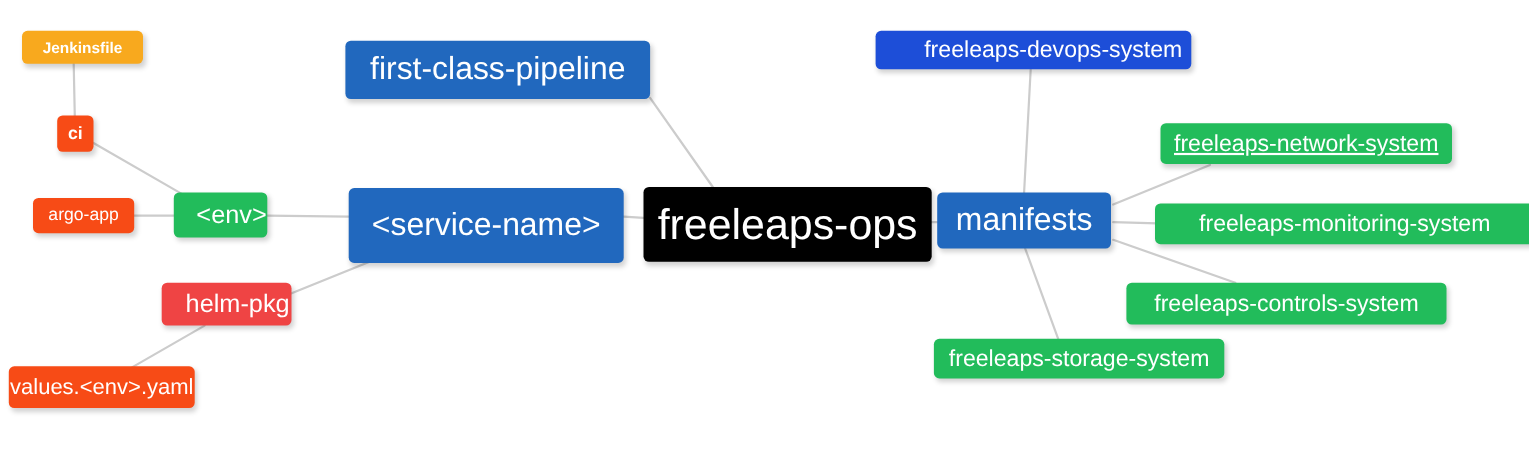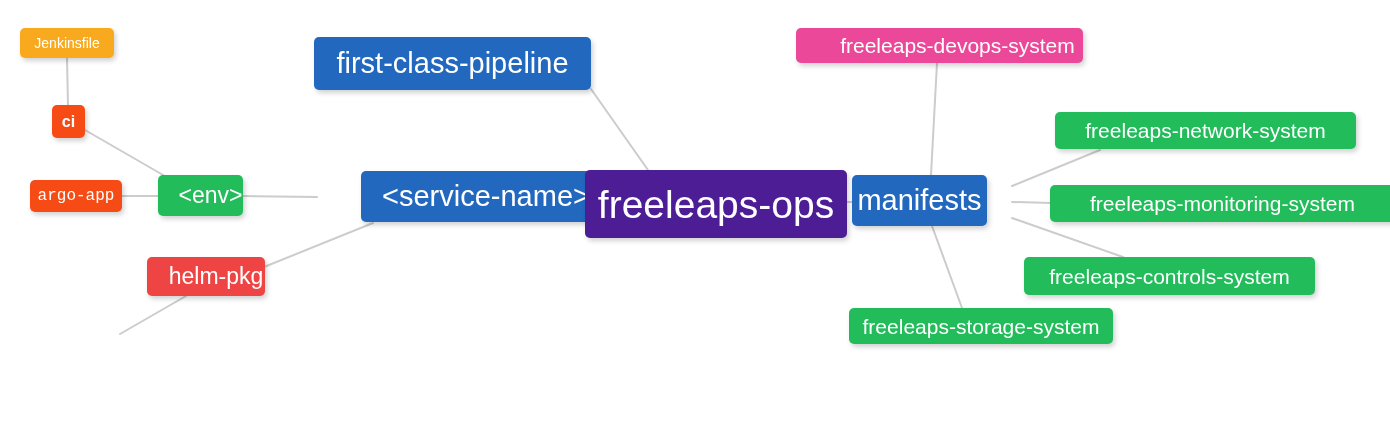--- a/index.html
+++ b/index.html
@@ -25,32 +25,32 @@
   }
   .fs-xs{font-size:14px;}
   .fs-s{font-size:16px;}
   .fs-m{font-size:20px;}
   .fs-ml{font-size:23px;padding-left:20px;}
   .fs-g{font-size:21px;}
   .fs-l{font-size:29px;}
   .fs-xl{font-size:39px;}
 
   
-  .n-jenkinsfile{left:20px;top:28px;width:94px;height:30px;}
+  .n-jenkinsfile{left:20px;top:28px;width:110px;height:30px;font-weight:bold;}
   .n-ci{left:52px;top:105px;width:33px;height:33px;font-weight:bold;}
   .n-argo-app{left:30px;top:180px;width:92px;height:32px;}
   .n-env{left:158px;top:175px;width:85px;height:41px;}
   .n-helm-pkg{left:147px;top:257px;width:118px;height:39px;}
   .n-values{left:8px;top:333px;width:169px;height:38px;}
   .n-fcp{left:314px;top:37px;width:277px;height:53px;}
-  .n-service-name{left:317px;top:171px;width:250px;height:51px;margin-left:44px;}
+  .n-service-name{left:317px;top:171px;width:250px;height:68px;}
   .n-ops{left:585px;top:170px;width:262px;height:68px;}
-  .n-manifests{left:852px;top:175px;width:135px;height:51px;}
+  .n-manifests{left:852px;top:175px;width:158px;height:51px;}
   .n-devops{left:796px;top:28px;width:287px;height:35px;}
-  .n-network{left:1055px;top:112px;width:301px;height:37px;}
+  .n-network{left:1055px;top:112px;width:265px;height:37px;text-decoration:underline;}
   .n-monitoring{left:1050px;top:185px;width:345px;height:37px;}
   .n-controls{left:1024px;top:257px;width:291px;height:38px;}
   .n-storage{left:817px;top:308px;width:264px;height:36px;margin-left:32px;}
 </style>
 </head>
 <body>
 
 <div class="canvas">
 
   <svg class="edges" width="1390" height="421" viewBox="0 0 1390 421">
@@ -67,26 +67,27 @@
       <line x1="931" y1="175" x2="937" y2="63"></line>
       <line x1="1012" y1="186" x2="1100" y2="150"></line>
       <line x1="1012" y1="202" x2="1052" y2="203"></line>
       <line x1="1012" y1="218" x2="1123" y2="257"></line>
       <line x1="932" y1="226" x2="962" y2="308"></line>
     </g>
   </svg>
 
   <div class="node fs-xs n-jenkinsfile" style="background-color: rgb(248, 169, 30);">Jenkinsfile</div>
   <div class="node fs-s n-ci" style="background-color: rgb(247, 75, 22);">ci</div>
-  <div class="node fs-s n-argo-app" style="background-color: rgb(247, 75, 22); font-family: Liberation Mono, monospace;">argo-app</div>
+  <div class="node fs-s n-argo-app" style="background-color: rgb(247, 75, 22);">argo-app</div>
   <div class="node fs-ml n-env" style="background-color: rgb(34, 188, 91);">&lt;env&gt;</div>
   <div class="node fs-ml n-helm-pkg" style="background-color: #ef4444;">helm-pkg</div>
+  <div class="node fs-m n-values" style="background-color: rgb(247, 75, 22);">values.&lt;env&gt;.yaml</div>
   <div class="node fs-l n-fcp" style="background-color: rgb(33, 104, 190);">first-class-pipeline</div>
   <div class="node fs-l n-service-name" style="background-color: rgb(33, 104, 190);">&lt;service-name&gt;</div>
-  <div class="node fs-xl n-ops" style="background-color: #4c1d95;">freeleaps-ops</div>
+  <div class="node fs-xl n-ops" style="background-color: #000000;">freeleaps-ops</div>
   <div class="node fs-l n-manifests" style="background-color: rgb(33, 104, 190);">manifests</div>
-  <div class="node fs-g n-devops" style="background-color: #ec4899; padding-left: 36px;">freeleaps-devops-system</div>
+  <div class="node fs-g n-devops" style="background-color: #1d4ed8; padding-left: 36px;">freeleaps-devops-system</div>
   <div class="node fs-g n-network" style="background-color: rgb(34, 188, 91);">freeleaps-network-system</div>
   <div class="node fs-g n-monitoring" style="background-color: rgb(34, 188, 91);">freeleaps-monitoring-system</div>
   <div class="node fs-g n-controls" style="background-color: rgb(34, 188, 91);">freeleaps-controls-system</div>
   <div class="node fs-g n-storage" style="background-color: rgb(34, 188, 91);">freeleaps-storage-system</div>
 
 </div>
 
 </body></html>

